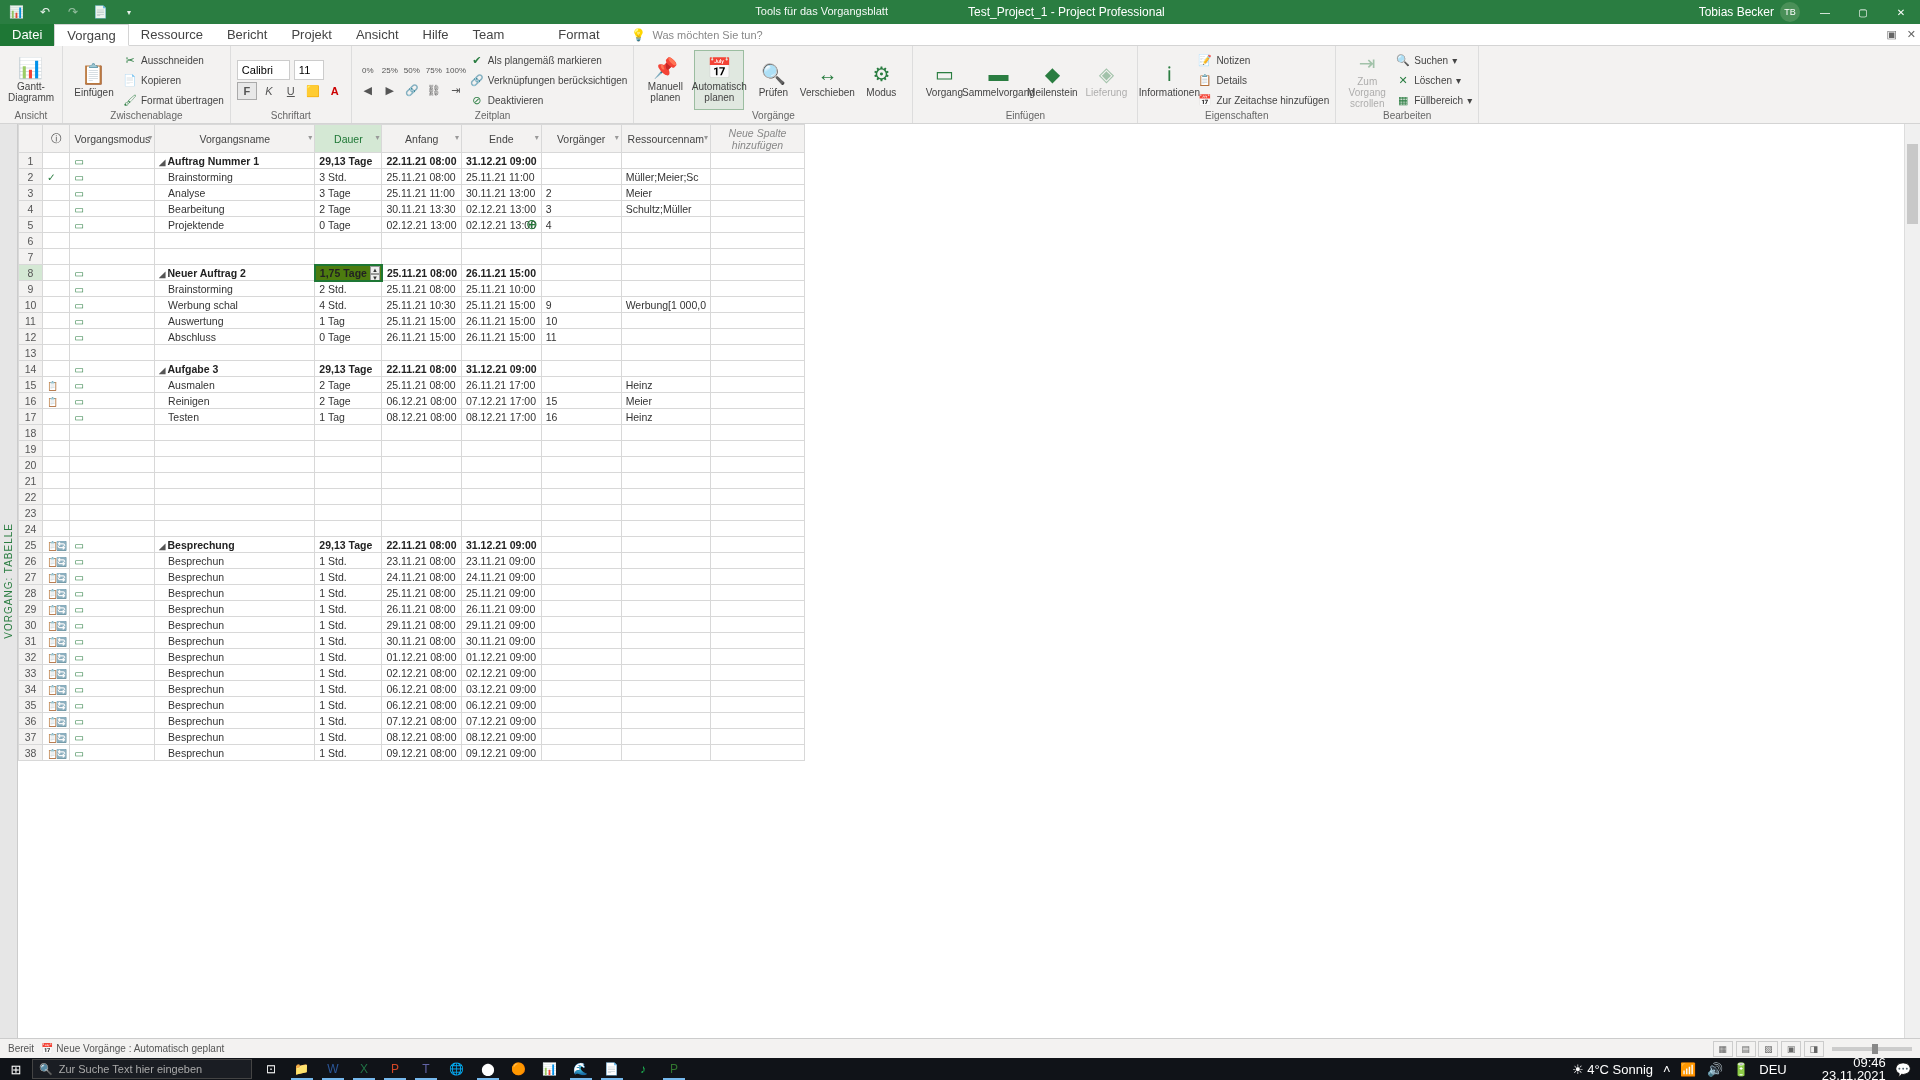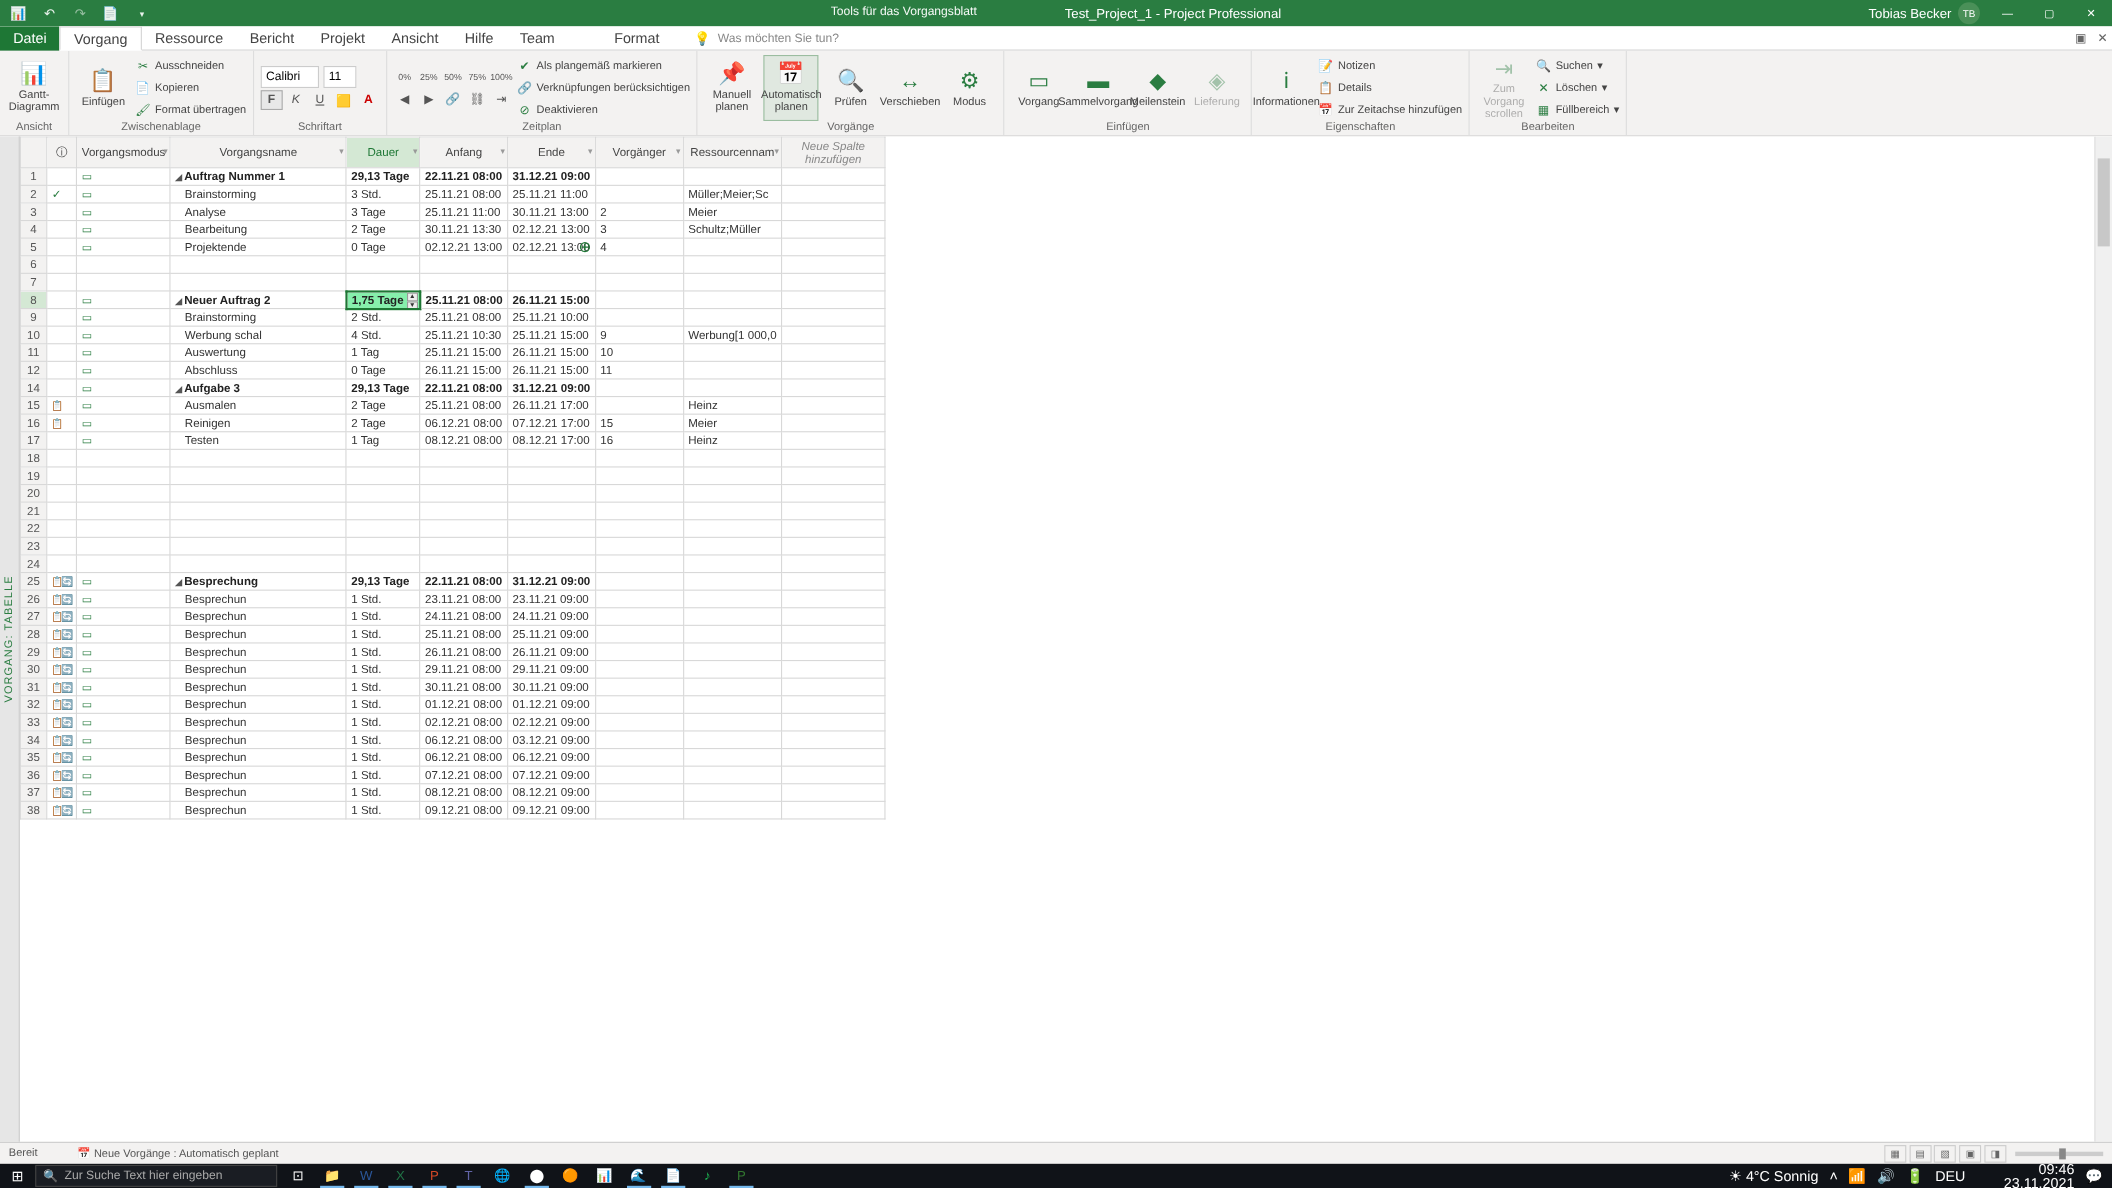--- a/index.html
+++ b/index.html
@@ -58,21 +58,21 @@
 .datec{width:78px;}
 .pred{width:80px;}
 .res{width:78px;}
 .addc{width:94px; text-align:center; font-style:italic; color:#888;}
 .bold{font-weight:bold; color:#222;}
 .tri{color:#555; font-size:8px; display:inline-block; margin-right:2px;}
 .taskic{ color:#2a7d41; font-size:10px;}
 .chk{color:#2a7d41;}
 .smic{font-size:9px; color:#666;}
 .dblic{letter-spacing:-2px;}
-td.selcell{ border:2px solid #1e7735; background:#86efac; position:relative; padding-right:14px;}
+td.selcell{ border:2px solid #1e7735; background:#4d7c0f; position:relative; padding-right:14px;}
 .spinner{position:absolute; right:1px; top:0; bottom:0; width:10px; display:flex; flex-direction:column;}
 .spinner span{flex:1; font-size:6px; display:flex; align-items:center; justify-content:center; background:#eee; border:1px solid #999;}
 .cursor{position:absolute; font-size:14px; color:#1e7735;}
 
 .statusbar{ position:absolute; bottom:22px; left:0; right:0; height:20px; background:#f3f2f1; border-top:1px solid #ccc; display:flex; align-items:center; padding:0 8px; font-size:10px; color:#555; justify-content:space-between;}
 .statusbar .sright{display:flex; align-items:center; gap:8px;}
 .viewbtns span{width:20px; height:16px; display:inline-flex; align-items:center; justify-content:center; border:1px solid #ccc; font-size:9px; color:#666;}
 .zoom{width:80px; height:4px; background:#ccc; position:relative;}
 .zoom::after{content:''; position:absolute; left:40px; top:-3px; width:6px; height:10px; background:#888;}
 
@@ -478,20 +478,32 @@
   <td class="mode"><span class="taskic">▭</span></td>
   <td class="namec ">&nbsp;&nbsp;&nbsp;Abschluss</td>
   <td class="dur ">0 Tage</td>
   <td class="datec ">26.11.21 15:00</td>
   <td class="datec ">26.11.21 15:00</td>
   <td class="pred">11</td>
   <td class="res"></td>
   <td></td>
           </tr>
           <tr>
+            <td class="rownum">13</td>
+            <td></td>
+            <td></td>
+            <td></td>
+            <td></td>
+            <td></td>
+            <td></td>
+            <td></td>
+            <td></td>
+            <td></td>
+          </tr>
+          <tr>
             <td class="rownum">14</td>
   <td class="ind"></td>
   <td class="mode"><span class="taskic">▭</span></td>
   <td class="namec bold"><span class="tri">◢</span>Aufgabe 3</td>
   <td class="dur bold">29,13 Tage</td>
   <td class="datec bold">22.11.21 08:00</td>
   <td class="datec bold">31.12.21 09:00</td>
   <td class="pred"></td>
   <td class="res"></td>
   <td></td>
@@ -787,21 +799,21 @@
         </tbody>
     </table>
     <div class="cursor" style="left:508px; top:92px;">⊕</div>
     <div class="scrollv">
         <div class="thumb"></div>
       </div>
   </div>
 </div>
 
 <div class="statusbar">
-  <div style="display:flex; gap:36px;">
+  <div style="display:flex; gap:7px;">
     <span>Bereit</span>
     <span>📅 <span>Neue Vorgänge : Automatisch geplant</span></span>
   </div>
   <div class="sright">
     <div class="viewbtns">
       <span>▦</span>
       <span>▤</span>
       <span>▧</span>
       <span>▣</span>
       <span>◨</span>

